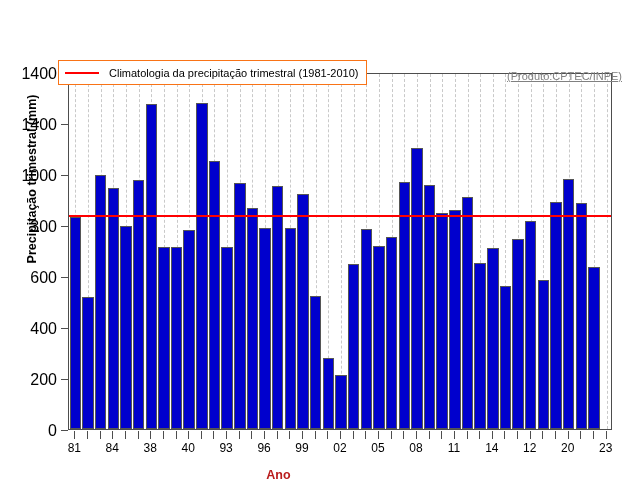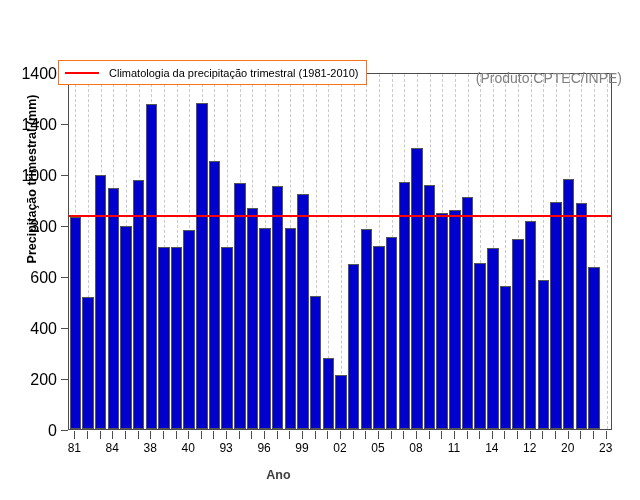--- a/index.html
+++ b/index.html
@@ -60,22 +60,23 @@
   }
   #legend-swatch{
     width:34px;height:0;border-top:2.5px solid #ff0000;
     margin-right:10px;flex:0 0 auto;
   }
   #legend-label{font-size:11px;color:#000;white-space:nowrap;}
 
   
   #watermark{
     position:absolute;right:18px;top:70px;
-    font-size:14px;color:#808080;
+    font-size:11px;color:#808080;
     z-index:5;
+    text-decoration:underline;
   }
 
   
   .ytick{
     position:absolute;left:61px;width:7px;height:0;
     border-top:1px solid #4d4d4d;
   }
   .ytlabel{
     position:absolute;right:583px;   
     font-size:16px;color:#000;text-align:right;
@@ -94,21 +95,21 @@
 
   #ylabel{
     position:absolute;left:-168px;top:172px;
     width:400px;text-align:center;
     font-size:12.5px;font-weight:bold;color:#000;
     transform:rotate(-90deg);
     transform-origin:center center;
   }
   #xlabel{
     position:absolute;left:0;top:468px;width:557px;
-    text-align:center;font-size:12.5px;font-weight:bold;color:#404040;
+    text-align:center;font-size:12.5px;font-weight:bold;color:#b91c1c;
   }
 </style>
 </head>
 <body>
 
 <div id="page">
 
 
   <div id="plot-frame">
     <div id="plot-inner">

